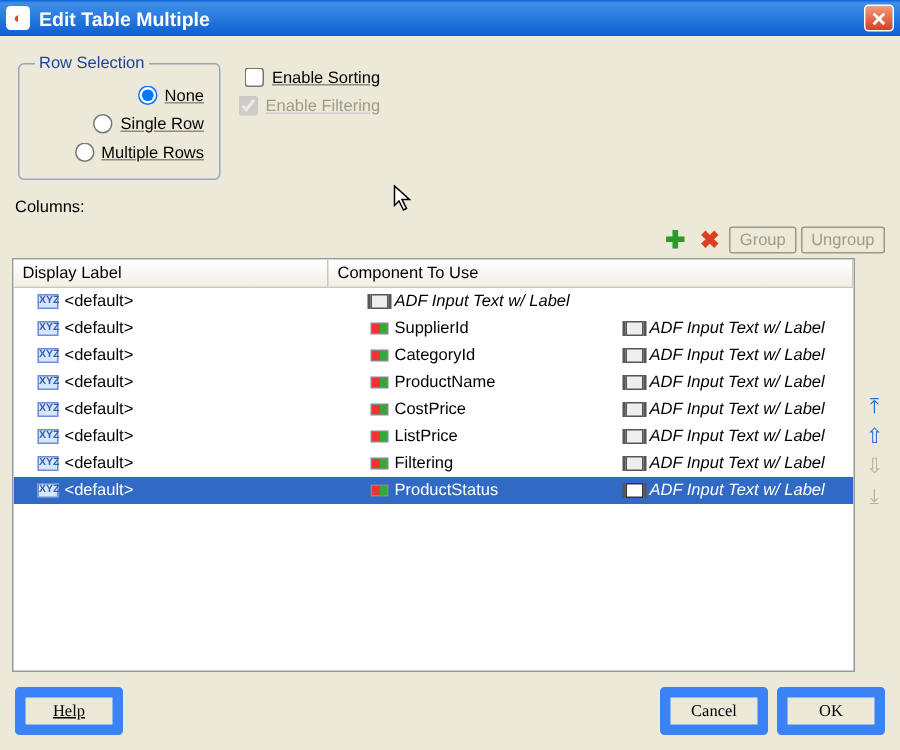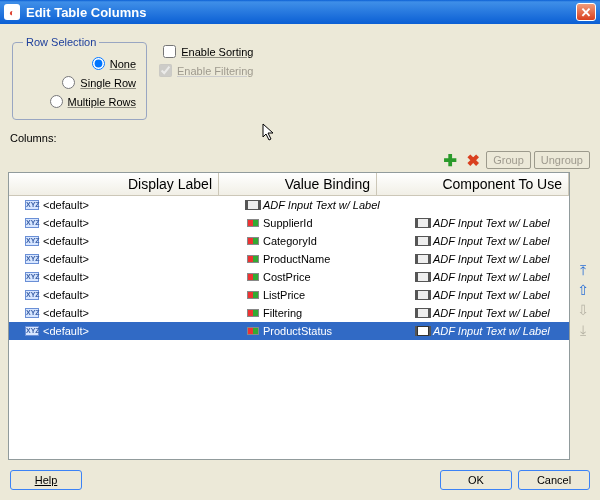--- a/index.html
+++ b/index.html
@@ -18,51 +18,51 @@
 .checks { padding-top: 6px; }
 .cols-label { padding: 2px 0 4px 2px; }
 .toolbar { display: flex; align-items: center; gap: 3px; padding: 2px; }
 .toolbar .spacer { flex: 1; }
 .tbtn { border: 1px solid #9C9A8C; background: #ECE9D8; padding: 2px 6px; border-radius: 2px; color: #9E9A8E; cursor: default; font-size: 11px; }
 .iconbtn { width: 20px; height: 20px; display: flex; align-items: center; justify-content: center; cursor: pointer; font-weight: bold; font-size: 16px; }
 .plus { color: #2a9a2a; }
 .del { color: #d9401f; }
 .main-area { display: flex; gap: 4px; flex: 1; min-height: 0; }
 .table-wrap { flex: 1; border: 1px solid #919B9C; background: #fff; display: flex; flex-direction: column; overflow: hidden; }
-.thead { display: flex; background: linear-gradient(#fff,#F1EFE6); border-bottom: 1px solid #CCC7B8; font-size: 14px; text-align: right; }
+.thead { display: flex; background: linear-gradient(#fff,#F1EFE6); border-bottom: 1px solid #CCC7B8; font-size: 11px; }
 .thead .th { padding: 3px 6px; border-right: 1px solid #CCC7B8; }
 .th1 { width: 210px; } .th2 { width: 158px; } .th3 { flex: 1; }
 .tbody { flex: 1; overflow: auto; }
 .tr { display: flex; height: 18px; align-items: center; }
 .tr.sel { background: #316AC5; color: #fff; }
 .td { padding: 1px 4px; display: flex; align-items: center; gap: 4px; overflow: hidden; white-space: nowrap; margin-left: 12px; }
 .td1 { width: 210px; } .td2 { width: 158px; } .td3 { flex: 1; font-style: italic; }
 .dot { display:inline-block; width: 14px; height: 10px; font-size: 7px; line-height: 8px; text-align: center; font-weight: bold; }
 .xyz { background: #d7e6ff; border: 1px solid #6a8fd6; color: #3a5fa6; }
 .bind { width: 12px; height: 8px; background: linear-gradient(90deg,#e33 50%,#3a3 50%); border: 1px solid #888; }
 .comp { width: 12px; height: 10px; border: 1px solid #555; background: #eee; position: relative; }
 .comp:before, .comp:after { content:""; position:absolute; width:2px; height:10px; background:#555; top:-1px; }
 .comp:before { left:-3px; } .comp:after { right:-3px; }
 .tr.sel .comp { border-color:#333; background:#fff; }
 .side-arrows { display: flex; flex-direction: column; gap: 4px; align-items: center; justify-content: flex-start; width: 18px; padding-top: 90px; }
 .arrow { width: 16px; height: 16px; display: flex; align-items: center; justify-content: center; color: #2a6fd6; cursor: pointer; font-size: 14px; }
 .arrow.disabled { color: #B5B2A4; cursor: default; }
 .footer { display: flex; gap: 6px; padding: 10px 2px 2px 2px; }
 .footer .spacer { flex: 1; }
-.btn { min-width: 72px; padding: 3px 10px; border: 1px solid #3b82f6; background: #ECE9D8; border-radius: 3px; cursor: pointer; font-family: Liberation Sans, sans-serif; font-size: 11px; }
+.btn { min-width: 72px; padding: 3px 10px; border: 7px solid #3b82f6; background: #ECE9D8; border-radius: 3px; cursor: pointer; font-family: Liberation Serif, serif; font-size: 11px; }
 .btn u { text-decoration: underline; }
 .cursor { position: absolute; left: 262px; top: 123px; width: 14px; height: 20px; pointer-events: none; }
 input[type=radio], input[type=checkbox] { margin:0; }
 </style>
 </head>
 <body>
 
 <div class="titlebar">
   <div class="app-icon">◐</div>
-  <div class="title">Edit Table Columns</div>
+  <div class="title">Edit Table Multiple</div>
   <div class="closebtn">✕</div>
 </div>
 
 <div class="content">
   <div class="toprow">
     <fieldset>
       <legend>Row Selection</legend>
       <div id="radios">
           <div class="radio-row">
             <input type="radio" name="rs" id="rs0" checked="" style="">
@@ -97,21 +97,20 @@
     <div class="iconbtn plus">✚</div>
     <div class="iconbtn del">✖</div>
     <div class="tbtn">Group</div>
     <div class="tbtn">Ungroup</div>
   </div>
 
   <div class="main-area">
     <div class="table-wrap">
       <div class="thead">
         <div class="th th1">Display Label</div>
-        <div class="th th2">Value Binding</div>
         <div class="th th3">Component To Use</div>
       </div>
       <div class="tbody" id="tbody">
           <div class="tr">
             <div class="td td1">
               <span class="dot xyz">XYZ</span>
               <span>&lt;default&gt;</span>
             </div>
             <div class="td td3">
               <span class="comp"></span>
@@ -222,20 +221,20 @@
       <div class="arrow">⤒</div>
       <div class="arrow">⇧</div>
       <div class="arrow disabled">⇩</div>
       <div class="arrow disabled">⤓</div>
     </div>
   </div>
 
   <div class="footer">
     <button class="btn"><u>Help</u></button>
     <div class="spacer"></div>
+    <button class="btn">Cancel</button>
     <button class="btn">OK</button>
-    <button class="btn">Cancel</button>
   </div>
 </div>
 
 <svg class="cursor" viewBox="0 0 14 20">
     <path d="M1 1 L1 14 L4 11 L7 17 L9 16 L6 10 L11 10 Z" fill="#fff" stroke="#000" stroke-width="1"></path>
   </svg>
 
 </body></html>

